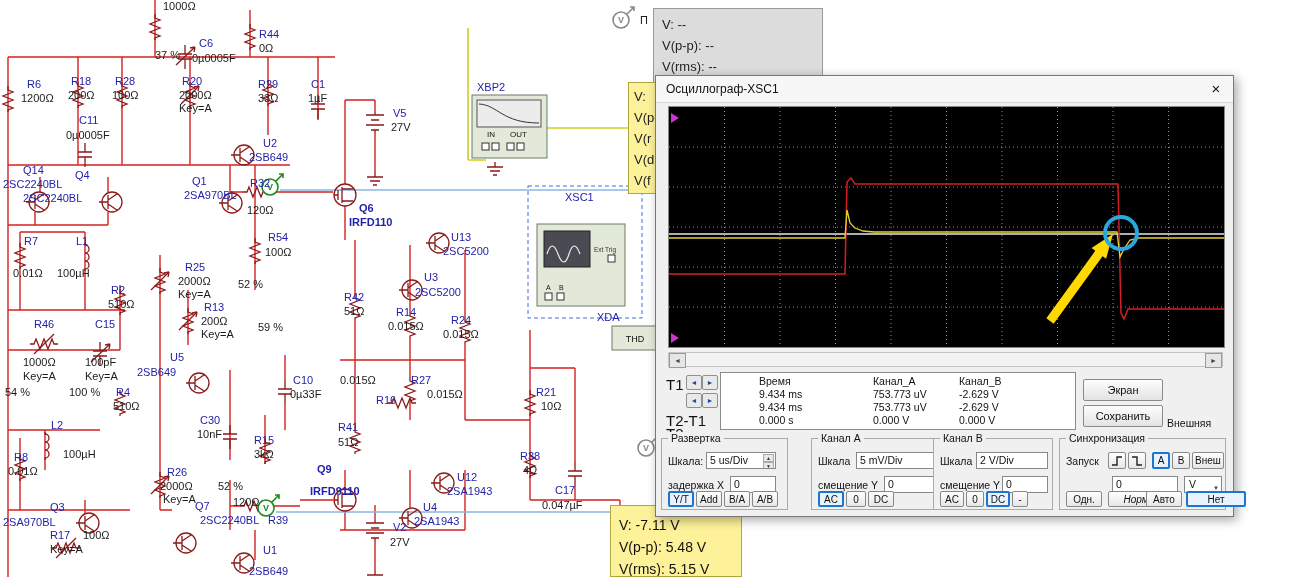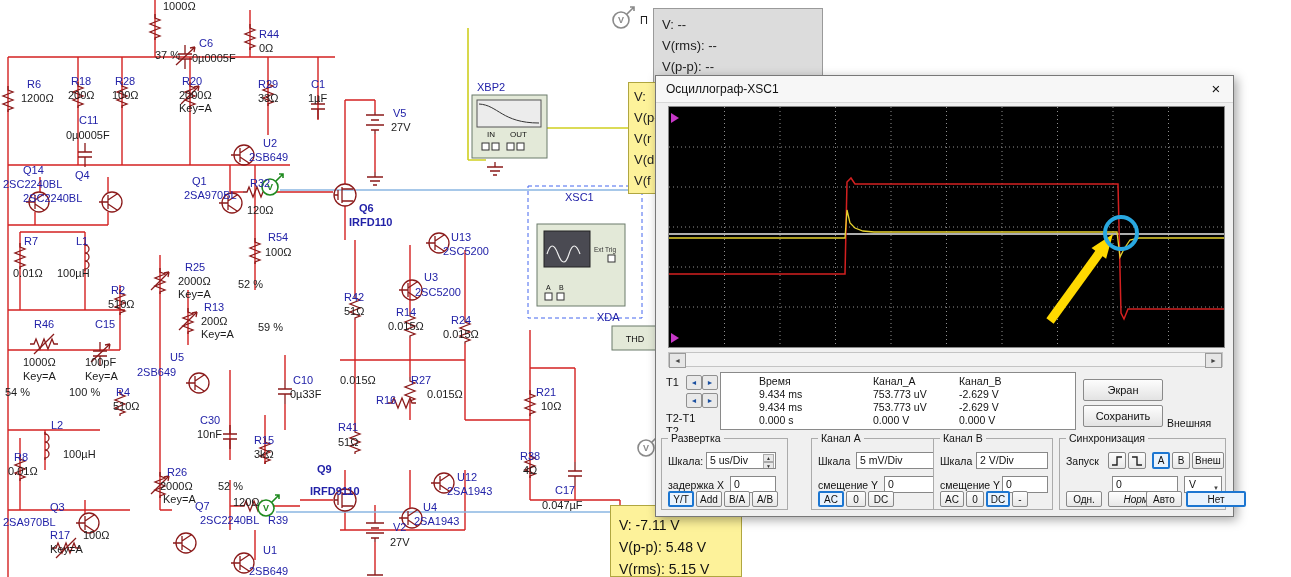--- a/index.html
+++ b/index.html
@@ -23,21 +23,21 @@
   
   #osc{position:absolute;left:655px;top:75px;width:577px;height:440px;background:#f0f0f0;
        border:1px solid #787878;box-shadow:3px 3px 10px rgba(0,0,0,.35);z-index:10;font-size:11px;color:#111;}
   #osc-titlebar{position:absolute;left:0;top:0;right:0;height:26px;background:#f7f7f7;border-bottom:1px solid #d8d8d8;}
   #osc-title{position:absolute;left:10px;top:6px;font-size:12px;}
   #osc-close{position:absolute;right:0;top:0;width:34px;height:25px;display:flex;align-items:center;justify-content:center;font-size:15px;cursor:default;}
   .scr{position:absolute;left:12px;top:30px;width:555px;height:240px;background:#000;border:1px solid #888;}
   .sb{position:absolute;left:12px;top:276px;width:555px;height:15px;background:#f3f3f3;border:1px solid #c4c4c4;box-sizing:border-box;}
   .sb-btn{position:absolute;top:0;width:15px;height:13px;background:#e6e6e6;border:1px solid #9a9a9a;
           font-size:7px;display:flex;align-items:center;justify-content:center;color:#444;}
-  .cur-label{position:absolute;font-size:11px;white-space:nowrap;}
+  .cur-label{position:absolute;font-size:15px;white-space:nowrap;}
   .cur-btn{position:absolute;width:14px;height:13px;background:#e9e9e9;border:1px solid #909090;border-radius:2px;
            font-size:7px;display:flex;align-items:center;justify-content:center;color:#1a4fa0;}
   .mtable{position:absolute;left:64px;top:296px;width:356px;height:58px;background:#fff;border:1px solid #8a8a8a;
           box-sizing:border-box;padding-top:2px;}
   .mrow{position:relative;height:13px;}
   .mcell{position:absolute;top:0;font-size:10.5px;white-space:nowrap;}
   .cc1{left:38px}.cc2{left:152px}.cc3{left:238px}
   .wbtn{position:absolute;width:78px;height:20px;font-size:11px;background:linear-gradient(#fdfdfd,#e3e3e3);
         border:1px solid #8a8a8a;border-radius:2px;display:flex;align-items:center;justify-content:center;}
   .fs{position:absolute;top:362px;height:72px;border:1px solid #ababab;background:#f0f0f0;box-sizing:border-box;}
@@ -466,22 +466,22 @@
       <span class="slabel name" style="left: 565px; top: 191px;">XSC1</span>
 
       <span class="slabel name" style="left: 597px; top: 311px;">XDA</span>
 
       <span class="slabel" style="left: 640px; top: 14px;">П</span>
     </div>
 
   <div id="pbox-top" class="pbox">
 
   <span class="pline">V: --</span>
+      <span class="pline">V(p-p): --</span>
       <span class="pline">V(rms): --</span>
-      <span class="pline">V(p-p): --</span>
     </div>
   <div id="pbox-left" class="pbox">
 
   <span class="pline">V:</span>
       <span class="pline">V(p-</span>
       <span class="pline">V(r</span>
       <span class="pline">V(d</span>
       <span class="pline">V(f</span>
     </div>
   <div id="pbox-bottom" class="pbox">

